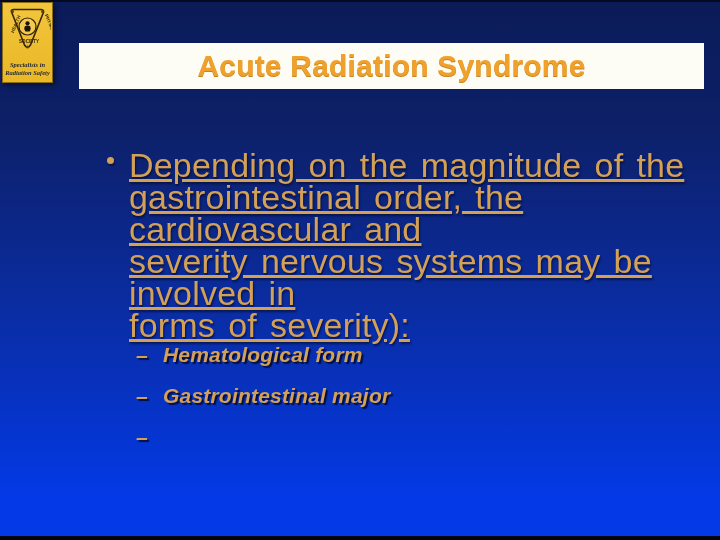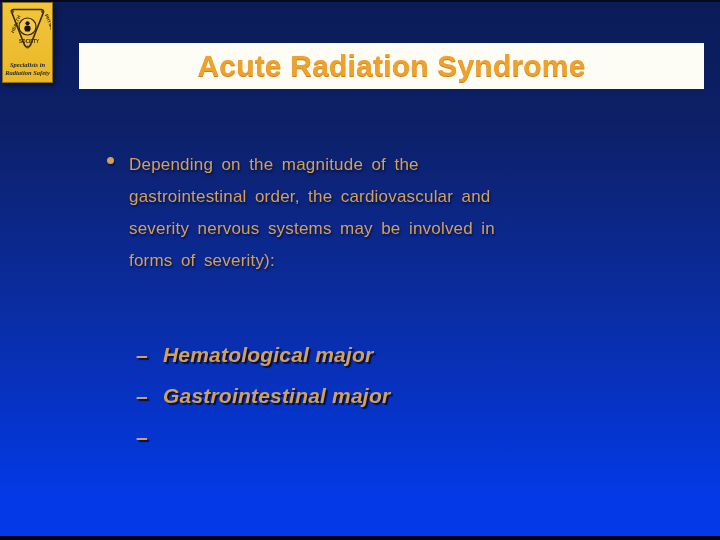--- a/index.html
+++ b/index.html
@@ -50,23 +50,24 @@
 
   
   .bullet-dot{
     position:absolute;left:107px;top:157px;width:7px;height:7px;
     border-radius:50%;background:var(--body-text,#d3a057);
     box-shadow:1px 2px 1px rgba(6,10,45,.6);
   }
   .para{
     position:absolute;left:129px;top:149px;width:560px;
     color:var(--body-text,#d3a057);
-    font-size:17px;line-height:32px;
+    font-size:34px;line-height:32px;
     letter-spacing:.2px;word-spacing:3.5px;
     text-shadow:1px 2px 2px rgba(5,9,40,.65);
+    text-decoration:underline;
   }
 
   
   .subs{position:absolute;left:136px;top:343px;}
   .sub-row{
     display:flex;align-items:baseline;
     height:23px;margin-bottom:18px;
     color:var(--body-text,#d3a057);
     font-size:21px;font-style:italic;font-weight:bold;
     letter-spacing:.2px;
@@ -109,21 +110,21 @@
   <div class="para">
     <div>Depending on the magnitude of the</div>
     <div>gastrointestinal order, the cardiovascular and</div>
     <div>severity nervous systems may be involved in</div>
     <div>forms of severity):</div>
   </div>
 
   <div class="subs">
     <div class="sub-row">
       <span class="sub-dash">–</span>
-      <span class="sub-label">Hematological major</span>
+      <span class="sub-label">Hematological form</span>
     </div>
     <div class="sub-row">
       <span class="sub-dash">–</span>
       <span class="sub-label">Gastrointestinal major</span>
     </div>
     <div class="sub-row">
       <span class="sub-dash">–</span>
     </div>
   </div>
 

